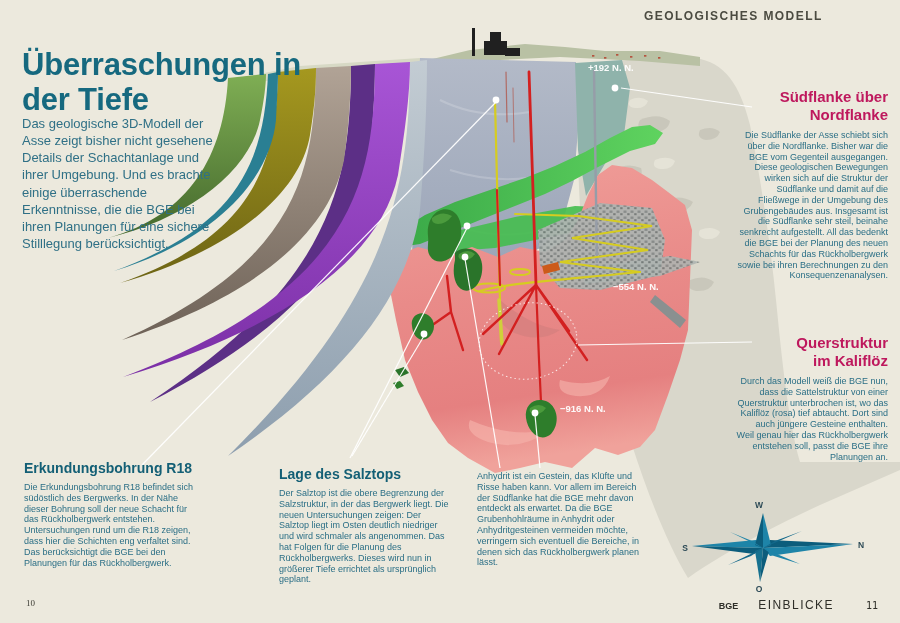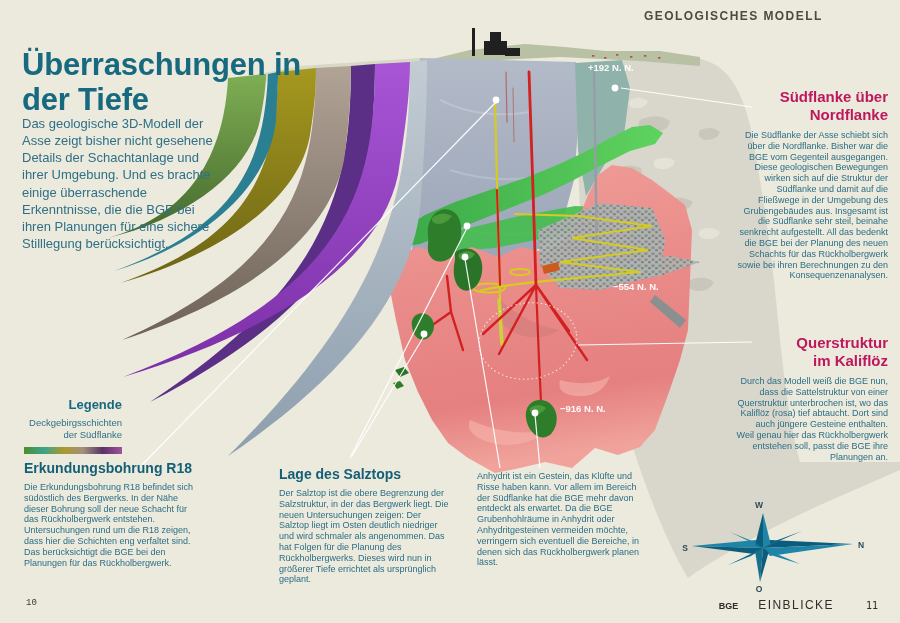--- a/index.html
+++ b/index.html
@@ -19,21 +19,21 @@
   .rightcol{position:absolute;right:12px;width:152px;text-align:right;}
   .sec-sued{top:88px;} .sec-quer{top:334px;}
   .rightcol h3{margin:0 0 6px;margin-left:auto;max-width:120px;font-size:15px;line-height:1.2;
                font-weight:bold;color:#be185d;}
   .rightcol p,.botcol p{margin:0;font-size:9px;line-height:1.2;color:#2b6f86;font-weight:500;}
   .botcol{position:absolute;}
   .botcol h3{margin:0 0 6px;font-size:14px;font-weight:bold;color:#135f75;}
   .col-r18{left:24px;top:460px;width:180px;}
   .col-salz{left:279px;top:466px;width:172px;}
   .col-anh{left:477px;top:471px;width:172px;}
-  .foot-left{position:absolute;left:26px;top:598px;font-family:Liberation Mono, monospace;
+  .foot-left{position:absolute;left:26px;top:598px;font-family:Liberation Serif, serif;
              font-size:9px;color:#3c3c34;}
   .foot-right{position:absolute;right:22px;top:598px;display:flex;gap:32px;align-items:baseline;
               color:#2e2e28;}
   .foot-right .brand{font-size:9px;font-weight:bold;}
   .foot-right .mag{font-size:12px;letter-spacing:.12em;margin-left:-12px;}
   .foot-right .num{font-family:"DejaVu Sans Mono",monospace;font-size:10px;}
   svg text.elev{font-family:"Liberation Sans",sans-serif;font-size:9.5px;font-weight:bold;fill:#fff;opacity:.95;}
   svg text.cdir{font-family:"Liberation Sans",sans-serif;font-size:8.5px;font-weight:bold;fill:#2c4a56;}
 </style>
 </head>
@@ -252,25 +252,20 @@
       <text class="cdir" x="858" y="548" text-anchor="start">N</text>
       <text class="cdir" x="759" y="592" text-anchor="middle">O</text>
     </g>
   </svg>
 
   <div class="kicker">GEOLOGISCHES MODELL</div>
 
   <h1 class="title">Überraschungen in der Tiefe</h1>
   <p class="intro">Das geologische 3D-Modell der Asse zeigt bisher nicht gesehene Details der Schachtanlage und ihrer Umgebung. Und es brachte einige überraschende Erkenntnisse, die die BGE bei ihren Planungen für eine sichere Stilllegung berücksichtigt.</p>
 
-  <div class="legend">
-    <h3>Legende</h3>
-    <div class="cap">Deckgebirgsschichten der Südflanke</div>
-    <div class="grad" style="background: linear-gradient(90deg, rgb(79, 140, 47), rgb(58, 163, 140), rgb(168, 154, 43), rgb(163, 145, 124), rgb(90, 50, 104), rgb(160, 84, 154));"></div>
-  </div>
 
   <div class="rightcol sec-sued">
     <h3>Südflanke über Nordflanke</h3>
     <p>Die Südflanke der Asse schiebt sich über die Nordflanke. Bisher war die BGE vom Gegenteil ausgegangen. Diese geologischen Bewegungen wirken sich auf die Struktur der Südflanke und damit auf die Fließwege in der Umgebung des Grubengebäudes aus. Insgesamt ist die Südflanke sehr steil, beinahe senkrecht aufgestellt. All das bedenkt die BGE bei der Planung des neuen Schachts für das Rückholbergwerk sowie bei ihren Berechnungen zu den Konsequenzenanalysen.</p>
   </div>
 
   <div class="rightcol sec-quer">
     <h3 style="max-width:112px">Querstruktur im Kaliflöz</h3>
     <p>Durch das Modell weiß die BGE nun, dass die Sattelstruktur von einer Querstruktur unterbrochen ist, wo das Kaliflöz (rosa) tief abtaucht. Dort sind auch jüngere Gesteine enthalten. Weil genau hier das Rückholbergwerk entstehen soll, passt die BGE ihre Planungen an.</p>
   </div>

